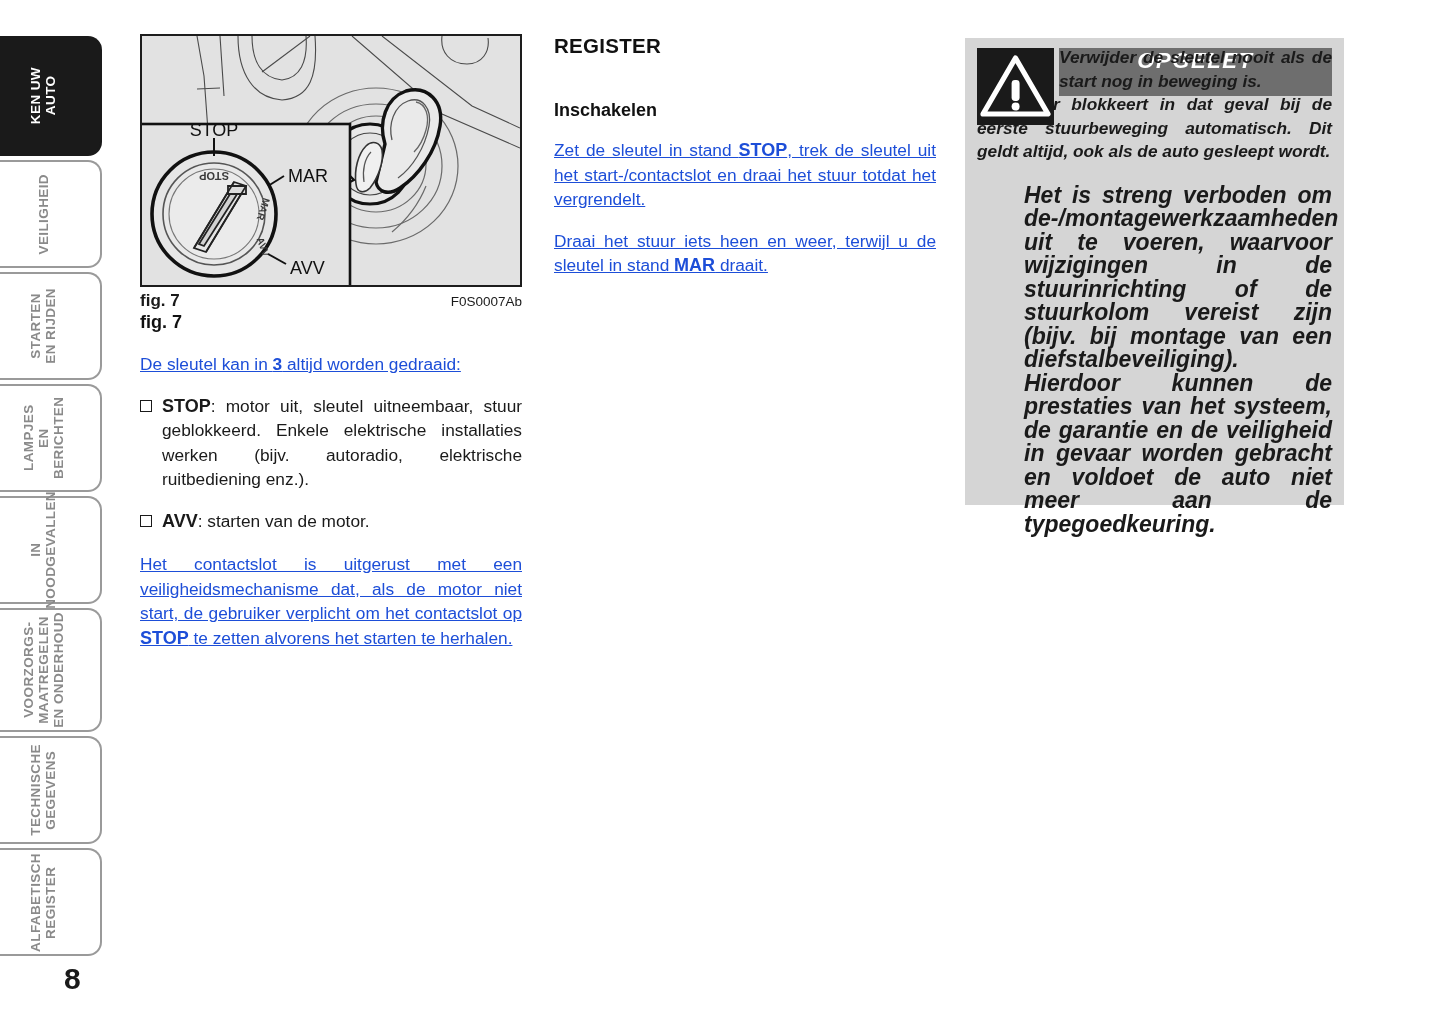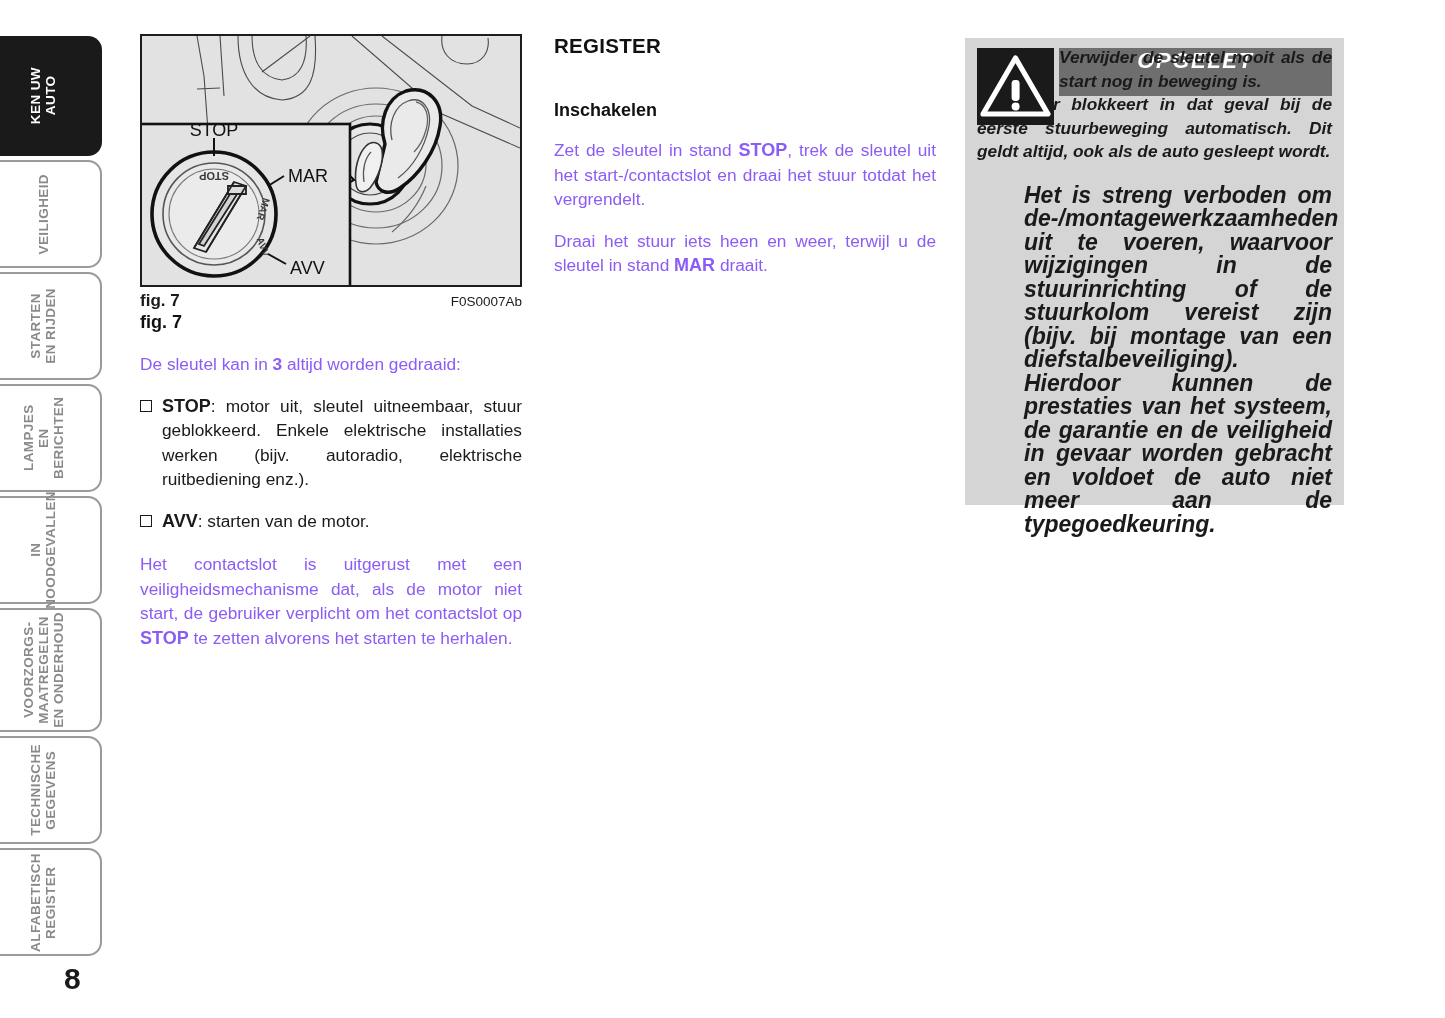--- a/index.html
+++ b/index.html
@@ -108,23 +108,24 @@
   .section-sub {
     font-size: 18px;
     font-weight: bold;
     color: #111;
     margin-top: 1px;
   }
 
   p.body {
     font-size: 17.3px;
     line-height: 24.5px;
-    color: #8b5cf6;
+    color: #1d4ed8;
     text-align: justify;
     margin-top: 19px;
+    text-decoration: underline;
   }
   p.body.tight { margin-top: 17px; }
   .b { font-weight: bold; }
 
   ul.bullets { list-style: none; margin-top: 17px; }
   ul.bullets li {
     position: relative;
     padding-left: 22px;
     font-size: 17.3px;
     line-height: 24.5px;

